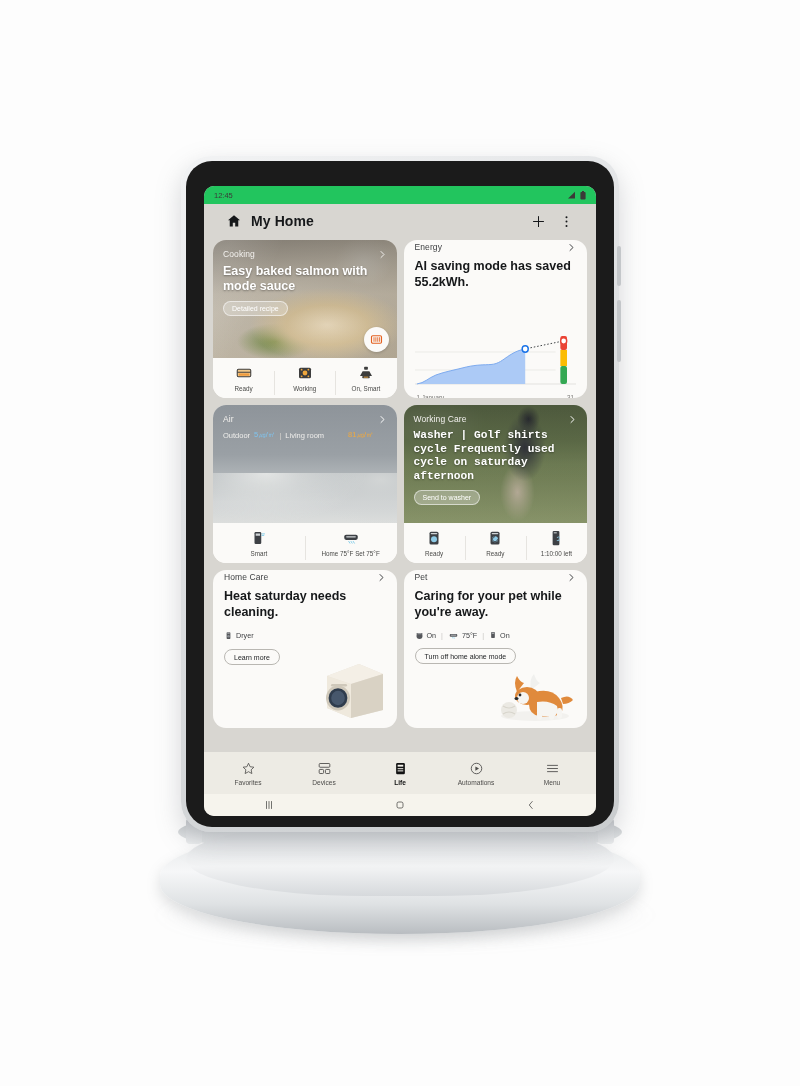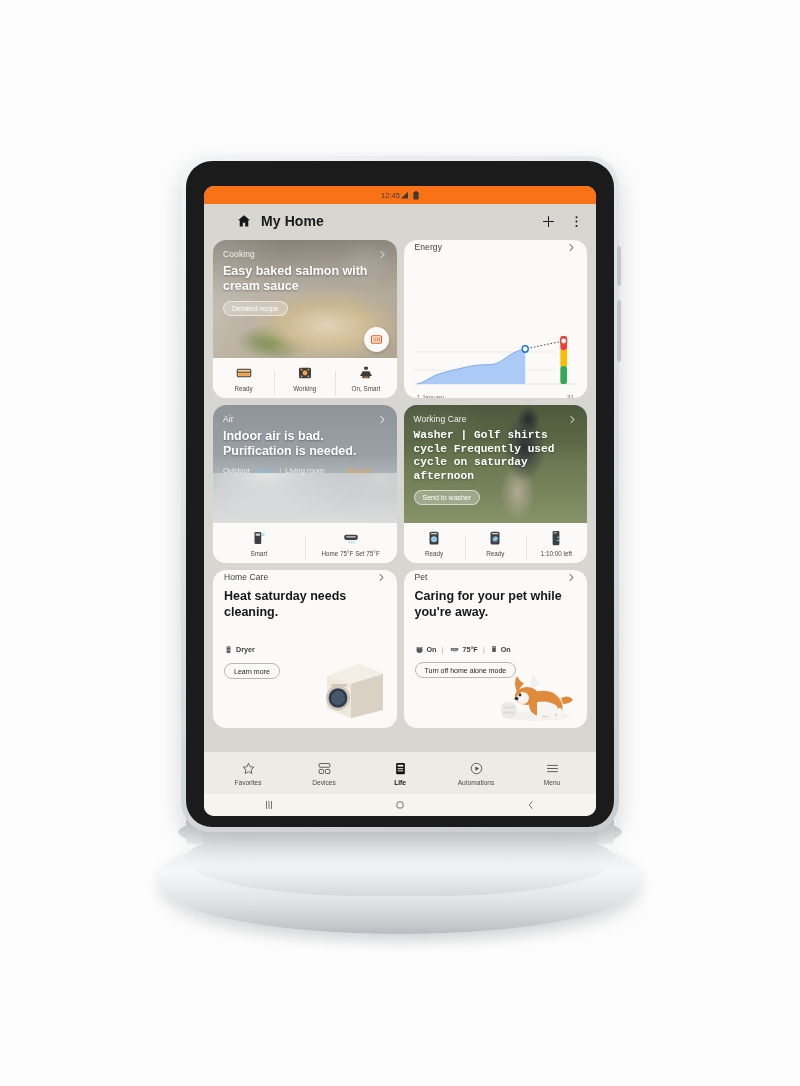--- a/index.html
+++ b/index.html
@@ -90,36 +90,35 @@
     width: 392px; height: 630px;
     border-radius: 10px;
     background: #d8d6d1;
     overflow: hidden;
     display: flex; flex-direction: column;
   }
 
   
   .statusbar {
     height: 18px; flex: none;
-    display: flex; align-items: center; justify-content: center;
+    display: flex; align-items: center; justify-content: space-between;
     padding: 0 10px;
-    background: #f97316;
+    background: #22c55e;
     font-size: 7.5px; color: #3b3a38;
   }
   .status-right { display: flex; align-items: center; gap: 4px; }
   .sig { display: block; }
   .batt { display: block; }
 
   
   .apphead {
     height: 34px; flex: none;
     display: flex; align-items: center;
-    padding: 0 12px;
+    padding: 0 22px;
     background: #d8d6d1;
-    margin-left: 20px;
   }
   .home-icon { width: 16px; height: 16px; display: block; }
   .apptitle {
     font-size: 14px; font-weight: 700; color: #16181a;
     margin-left: 9px; letter-spacing: .1px;
   }
   .head-actions { margin-left: auto; display: flex; align-items: center; gap: 13px; }
   .plus-icon, .more-icon { width: 15px; height: 15px; display: block; }
 
   
@@ -254,23 +253,23 @@
   
   .plain { padding: 2px 11px 0 11px; }
   .plain .cat-row { display: flex; align-items: center; }
   .plain .cat { color: #3c3e40; font-size: 8.5px; }
   .plain .chev path { stroke: #3c3e40; }
   .plain .headline {
     margin-top: 7px;
     font-size: 12.5px; font-weight: 700; line-height: 1.24; color: #16181a;
   }
   .inline-status {
-    margin-top: 24px;
+    margin-top: 10px;
     display: flex; align-items: center; gap: 5px;
-    font-size: 7.2px; color: #3c3e40; font-weight: bold;
+    font-size: 7.2px; color: #3c3e40;
   }
   .inline-status .sep { color: #c9c7c3; }
   .inline-status .st { display: flex; align-items: center; gap: 3px; }
   .btn-outline {
     margin-top: 8px;
     align-self: flex-start;
     display: inline-block;
     padding: 3.5px 9px;
     border: 0.8px solid #b9b7b2;
     border-radius: 11px;
@@ -364,21 +363,21 @@
 
       <div class="card">
         <div class="hero">
           <div class="bg food"></div>
           <div class="cat-row">
             <span class="cat">Cooking</span>
             <svg class="chev" viewBox="0 0 12 12">
               <path d="M4 2 L8 6 L4 10" fill="none" stroke="#f3f1ee" stroke-width="1.3" stroke-linecap="round"></path>
             </svg>
           </div>
-          <div class="headline">Easy baked salmon with cream sauce</div>
+          <div class="headline">Easy baked salmon with mode sauce</div>
           <span class="pill">Detailed recipe</span>
           <div class="badge-circle">
             <svg width="15" height="15" viewBox="0 0 24 24">
               <rect x="4" y="6" width="16" height="12" rx="2" fill="none" stroke="#e4601f" stroke-width="1.8"></rect>
               <path d="M8 9 V15 M11 9 V15 M14 9 V15 M17 9 V15" stroke="#e4601f" stroke-width="1.4" stroke-linecap="round"></path>
             </svg>
           </div>
         </div>
         <div class="devstrip">
           <div class="devitem">
@@ -412,20 +411,21 @@
         </div>
       </div>
 
       <div class="card plain" style="padding-bottom:0">
         <div class="cat-row">
           <span class="cat">Energy</span>
           <svg class="chev" viewBox="0 0 12 12">
             <path d="M4 2 L8 6 L4 10" fill="none" stroke="#3c3e40" stroke-width="1.3" stroke-linecap="round"></path>
           </svg>
         </div>
+        <div class="headline">AI saving mode has saved 55.2kWh.</div>
 
         <div class="energy-chart">
           <svg width="100%" height="56" viewBox="0 0 170 56" preserveAspectRatio="none">
             <line x1="0" y1="18" x2="148" y2="18" stroke="#e8e6e2" stroke-width="0.8"></line>
             <line x1="0" y1="36" x2="148" y2="36" stroke="#e8e6e2" stroke-width="0.8"></line>
             <line x1="0" y1="50" x2="170" y2="50" stroke="#dddbd7" stroke-width="0.8"></line>
             <path d="M2,50 C10,49 14,44 22,41 C32,37.5 42,36 54,33 C66,30.5 72,31 80,30.5 C88,30 92,26 100,21 C106,17.5 110,16 116,15 L116,50 Z" fill="#a8c7f5" opacity="0.95"></path>
             <path d="M2,50 C10,49 14,44 22,41 C32,37.5 42,36 54,33 C66,30.5 72,31 80,30.5 C88,30 92,26 100,21 C106,17.5 110,16 116,15" fill="none" stroke="#7aa9ee" stroke-width="1"></path>
             <line x1="118" y1="14.5" x2="156" y2="7" stroke="#3c4043" stroke-width="1" stroke-dasharray="1.6 2"></line>
             <circle cx="116" cy="15" r="3.2" fill="#ffffff" stroke="#1a73e8" stroke-width="1.5"></circle>
@@ -443,22 +443,20 @@
 
       <div class="card">
         <div class="hero">
           <div class="bg sky"></div>
           <div class="cat-row">
             <span class="cat">Air</span>
             <svg class="chev" viewBox="0 0 12 12">
               <path d="M4 2 L8 6 L4 10" fill="none" stroke="#ffffff" stroke-width="1.3" stroke-linecap="round"></path>
             </svg>
           </div>
-          <div class="headline" style="white-space:pre-line">Indoor air is bad.
-Purification is needed.</div>
           <div class="metrics">
             <span>Outdoor</span>
             <span class="v-blue">5㎍/㎥</span>
             <span class="sep">|</span>
             <span>Living room</span>
             <span class="v-orange">81㎍/㎥</span>
           </div>
         </div>
         <div class="devstrip">
           <div class="devitem">

